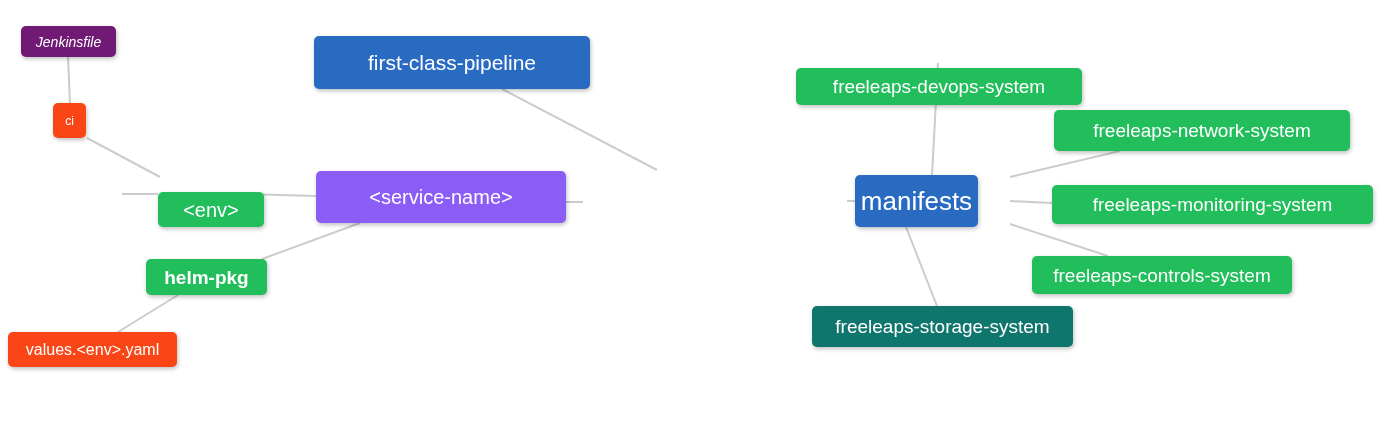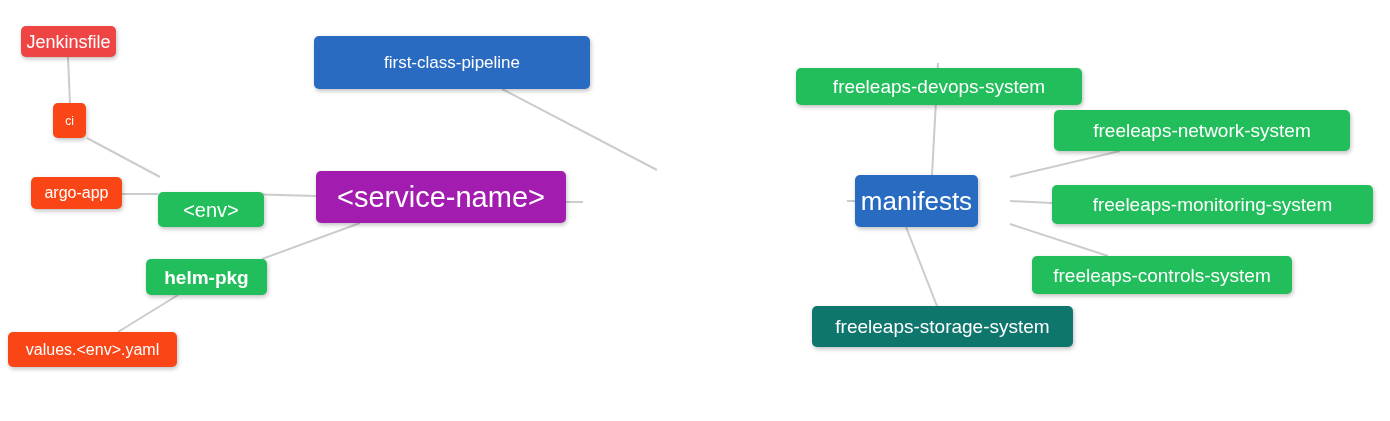--- a/index.html
+++ b/index.html
@@ -52,27 +52,26 @@
       <line x1="502" y1="89" x2="657" y2="170" stroke="#cccccc" stroke-width="2"></line>
       <line x1="566" y1="202" x2="583" y2="202" stroke="#cccccc" stroke-width="2"></line>
       <line x1="847" y1="201" x2="855" y2="201" stroke="#cccccc" stroke-width="2"></line>
       <line x1="932" y1="175" x2="938" y2="63" stroke="#cccccc" stroke-width="2"></line>
       <line x1="1010" y1="177" x2="1120" y2="151" stroke="#cccccc" stroke-width="2"></line>
       <line x1="1010" y1="201" x2="1052" y2="203" stroke="#cccccc" stroke-width="2"></line>
       <line x1="1010" y1="224" x2="1108" y2="256" stroke="#cccccc" stroke-width="2"></line>
       <line x1="906" y1="227" x2="937" y2="306" stroke="#cccccc" stroke-width="2"></line>
     </svg>
 
-<div class="node" style="left: 21px; top: 26px; width: 95px; height: 31px; font-size: 18px; background: #ef4444; color: rgb(255, 255, 255);">Jenkinsfile</div>
+<div class="node" style="left: 21px; top: 26px; width: 95px; height: 31px; font-size: 14px; background: #701a75; color: rgb(255, 255, 255); font-style: italic;">Jenkinsfile</div>
     <div class="node" style="left: 53px; top: 103px; width: 33px; height: 35px; font-size: 12px; background: rgb(250, 70, 22); color: #ffffff;">ci</div>
-    <div class="node" style="left: 31px; top: 177px; width: 91px; height: 32px; font-size: 16px; background: rgb(250, 70, 22); color: rgb(255, 255, 255);">argo-app</div>
     <div class="node" style="left: 158px; top: 172px; width: 106px; height: 35px; font-size: 20px; background: rgb(34, 190, 92); color: rgb(255, 255, 255); margin-top: 20px;">&lt;env&gt;</div>
     <div class="node" style="left: 146px; top: 259px; width: 121px; height: 36px; font-size: 19px; background: rgb(34, 190, 92); color: rgb(255, 255, 255); font-weight: bold;">helm-pkg</div>
     <div class="node" style="left: 8px; top: 332px; width: 169px; height: 35px; font-size: 16px; background: rgb(250, 70, 22); color: rgb(255, 255, 255);">values.&lt;env&gt;.yaml</div>
-    <div class="node" style="left: 314px; top: 36px; width: 276px; height: 53px; font-size: 17px; background: rgb(42, 107, 194); color: rgb(255, 255, 255);">first-class-pipeline</div>
-    <div class="node" style="left: 316px; top: 171px; width: 250px; height: 52px; font-size: 29px; background: #a21caf; color: rgb(255, 255, 255);">&lt;service-name&gt;</div>
+    <div class="node" style="left: 314px; top: 36px; width: 276px; height: 53px; font-size: 21px; background: rgb(42, 107, 194); color: rgb(255, 255, 255);">first-class-pipeline</div>
+    <div class="node" style="left: 316px; top: 171px; width: 250px; height: 52px; font-size: 20px; background: #8b5cf6; color: rgb(255, 255, 255);">&lt;service-name&gt;</div>
     <div class="node" style="left: 855px; top: 175px; width: 123px; height: 52px; font-size: 26px; background: rgb(42, 107, 194); color: rgb(255, 255, 255);">manifests</div>
     <div class="node" style="left: 796px; top: 26px; width: 286px; height: 37px; font-size: 19px; background: rgb(34, 190, 92); color: rgb(255, 255, 255); margin-top: 42px;">freeleaps-devops-system</div>
     <div class="node" style="left: 1054px; top: 110px; width: 296px; height: 41px; font-size: 19px; background: rgb(34, 190, 92); color: rgb(255, 255, 255);">freeleaps-network-system</div>
     <div class="node" style="left: 1052px; top: 185px; width: 321px; height: 39px; font-size: 19px; background: rgb(34, 190, 92); color: rgb(255, 255, 255);">freeleaps-monitoring-system</div>
     <div class="node" style="left: 1032px; top: 256px; width: 260px; height: 38px; font-size: 19px; background: rgb(34, 190, 92); color: rgb(255, 255, 255);">freeleaps-controls-system</div>
     <div class="node" style="left: 812px; top: 306px; width: 261px; height: 41px; font-size: 19px; background: #0f766e; color: rgb(255, 255, 255);">freeleaps-storage-system</div>
   </div>
 
 </body></html>

